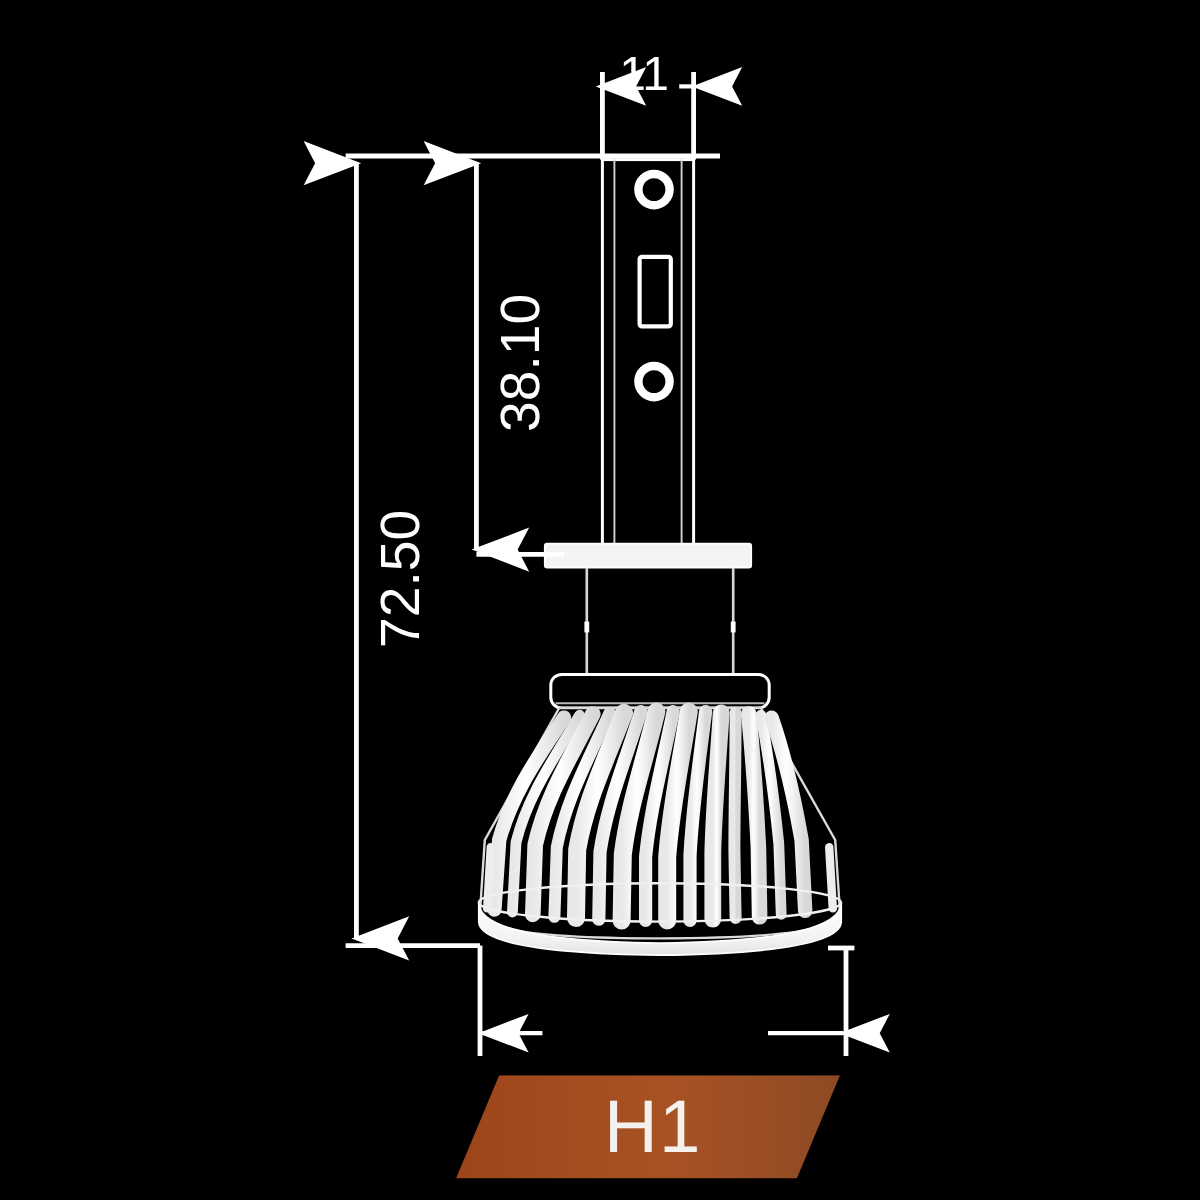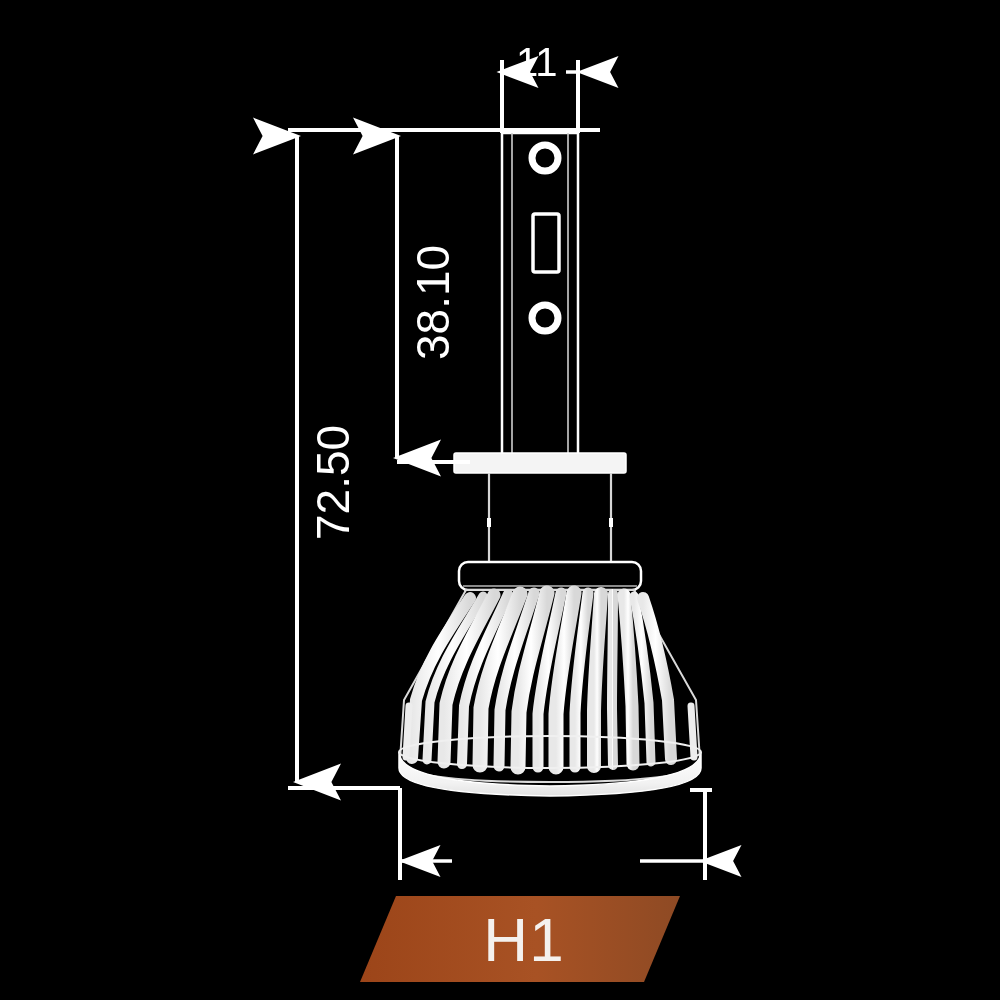--- a/index.html
+++ b/index.html
@@ -53,21 +53,21 @@
     top: 42px;
     font-size: 40px;
   }
   #dim-dia-label {
     left: 458px;
     top: 840px;
     font-size: 46px;
   }
   #badge-wrap {
     position: absolute;
-    left: 360px;
+    left: 380px;
     top: 896px;
     width: 320px;
     height: 86px;
   }
   #badge-shape {
     position: absolute;
     left: 0;
     top: 0;
     width: 320px;
     height: 86px;

